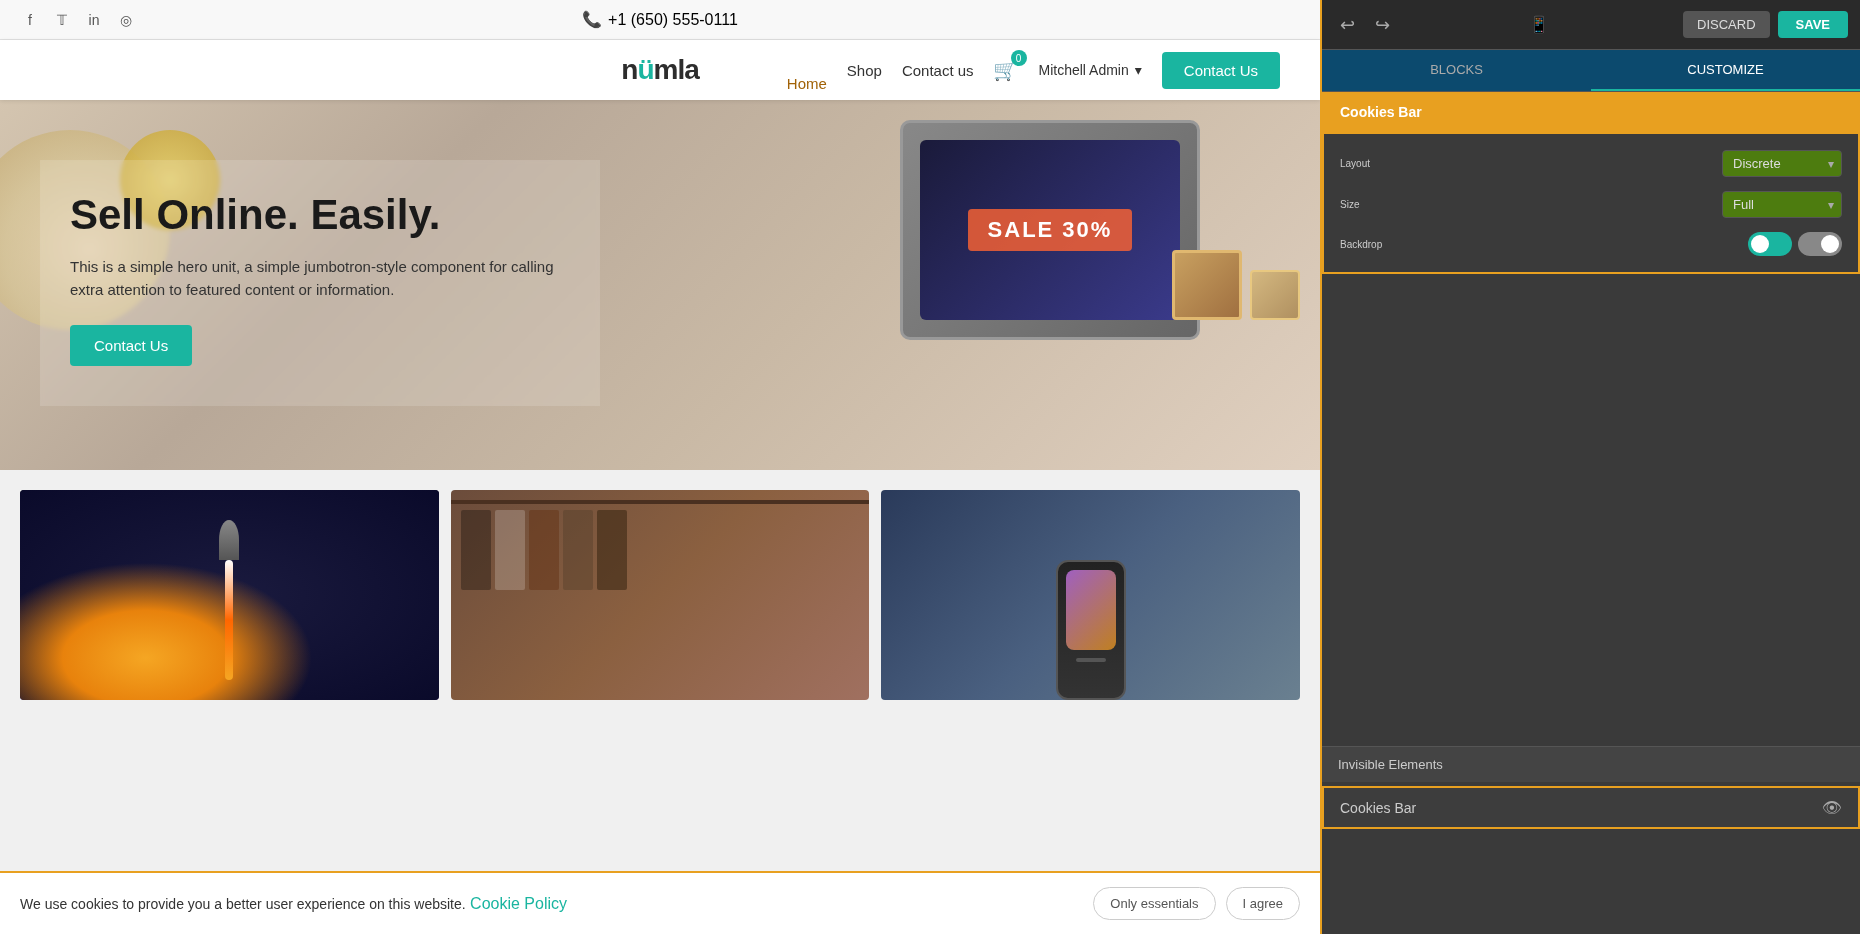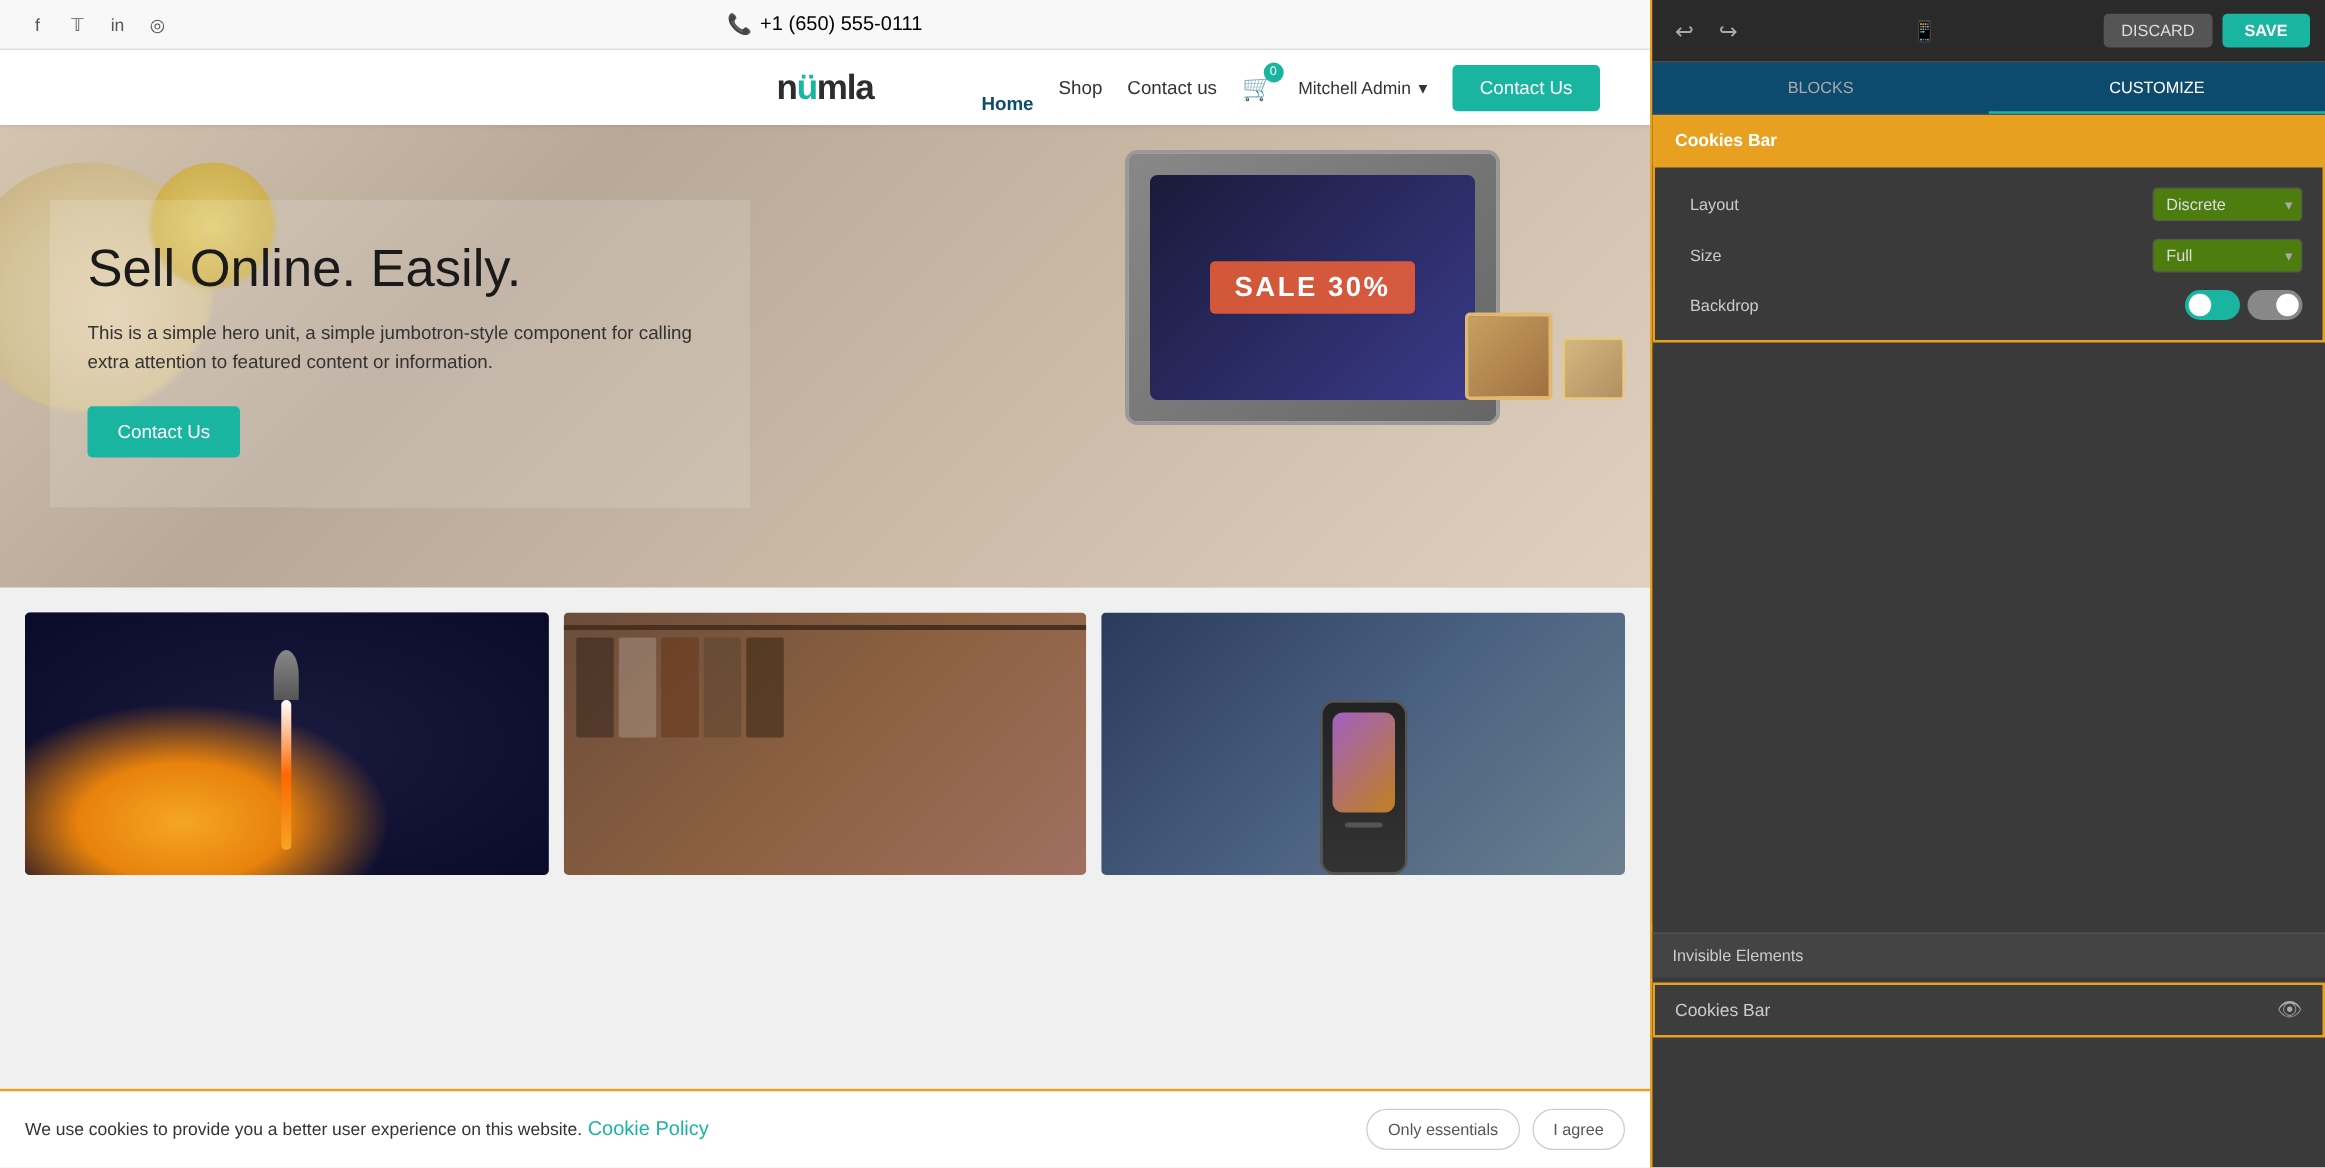--- a/index.html
+++ b/index.html
@@ -55,21 +55,21 @@
       font-size: 28px;
       font-weight: bold;
       color: #2d2d2d;
       letter-spacing: -1px;
     }
     .logo-text .logo-accent { color: #1ab5a0; }
     .navbar-right { display: flex; align-items: center; gap: 20px; }
 
     .nav-links { display: flex; gap: 20px; align-items: center; }
     .nav-link { color: #333; text-decoration: none; font-size: 15px; }
-    .nav-link.active { color: #0c4a6e; font-weight: 700; margin-top: 26px; }
+    .nav-link.active { color: #a16207; font-weight: 400; margin-top: 26px; }
 
     .cart-icon {
       position: relative;
       color: #333;
       font-size: 20px;
     }
     .cart-badge {
       position: absolute;
       top: -8px;
       right: -8px;
@@ -114,21 +114,21 @@
       position: absolute;
       top: 60px;
       left: 40px;
       background: rgba(255,255,255,0.15);
       backdrop-filter: blur(2px);
       padding: 30px 40px 40px 30px;
       max-width: 560px;
     }
     .hero-title {
       font-size: 42px;
-      font-weight: normal;
+      font-weight: bold;
       color: #1a1a1a;
       line-height: 1.2;
       margin-bottom: 16px;
     }
     .hero-subtitle {
       font-size: 15px;
       color: #333;
       line-height: 1.5;
       margin-bottom: 24px;
     }
@@ -309,22 +309,21 @@
     .setting-row {
       display: flex;
       align-items: center;
       justify-content: space-between;
       margin-bottom: 14px;
     }
     .setting-row:last-child { margin-bottom: 0; }
 
     .setting-label {
       color: #ccc;
-      font-size: 13px;
-      margin-left: 12px;
+      font-size: 10px;
     }
 
     .setting-select {
       background: #4d7c0f;
       color: #ddd;
       border: 1px solid #555;
       padding: 5px 24px 5px 10px;
       border-radius: 4px;
       font-size: 13px;
       cursor: pointer;

